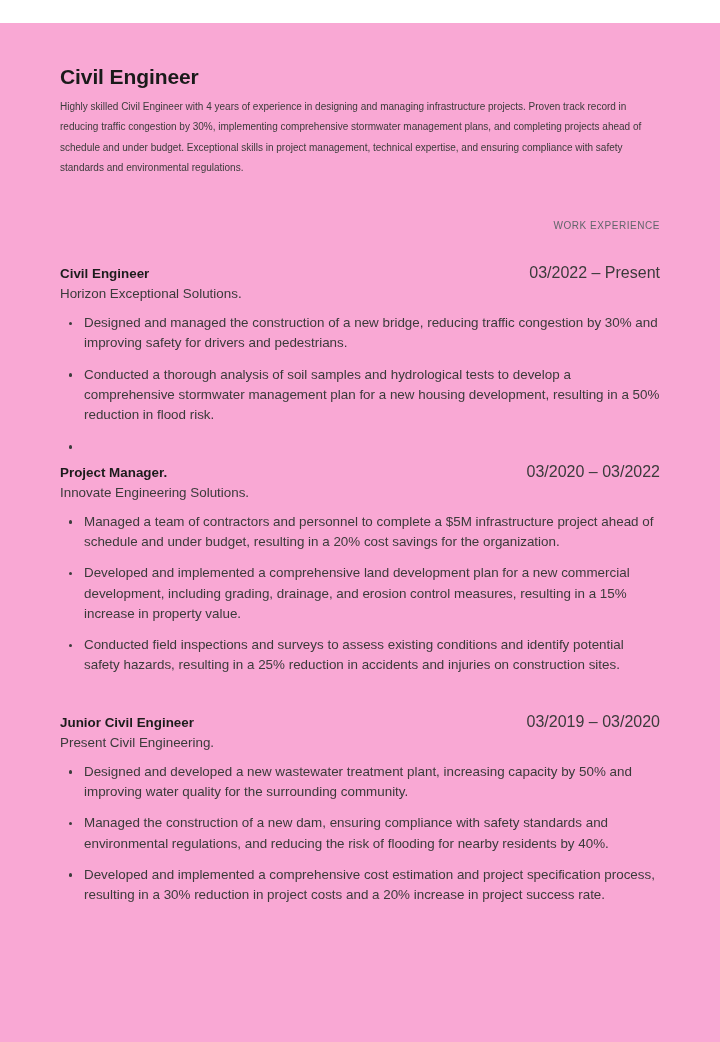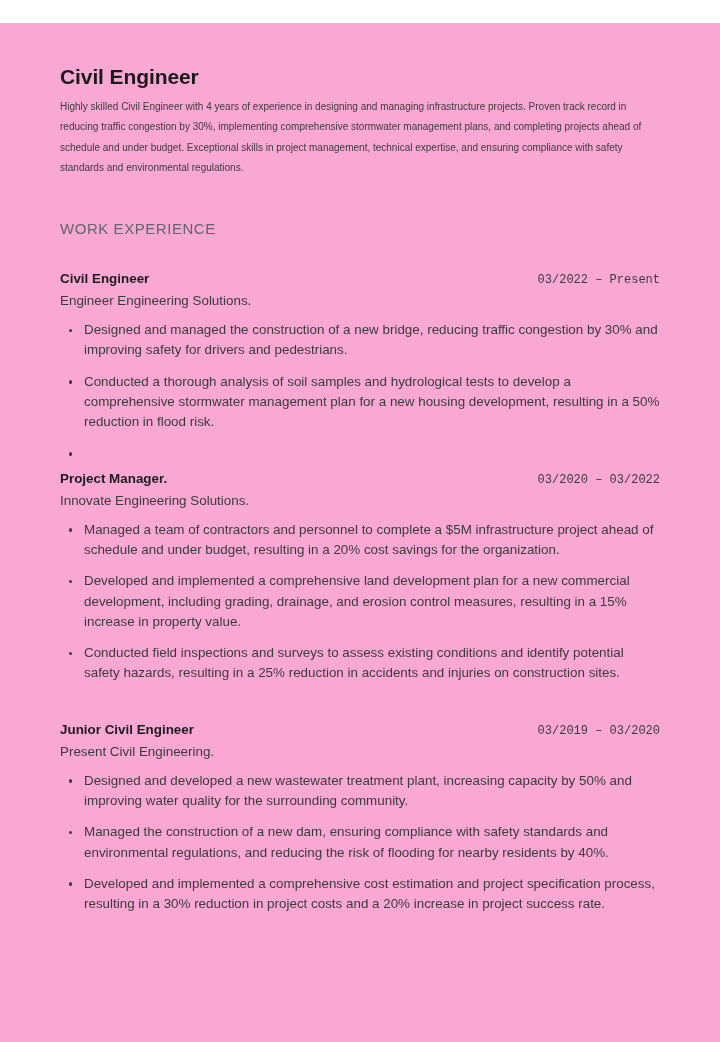--- a/index.html
+++ b/index.html
@@ -37,26 +37,27 @@
   .summary {
     font-size: 10px;
     line-height: 20.3px;
     color: #3b3b3b;
     margin: 0;
     max-width: 600px;
     font-weight: normal;
   }
 
   .section-header {
-    font-size: 15px;
+    font-size: 10px;
     letter-spacing: 0.55px;
     color: #62656b;
     text-transform: uppercase;
     font-weight: normal;
     margin: 0;
+    text-align: right;
   }
 
   .section-work {
     margin-top: 42px;
   }
 
   .entries {
     margin-top: 32px;
   }
 
@@ -72,26 +73,25 @@
   }
 
   .entry-role {
     font-size: 13.4px;
     font-weight: bold;
     color: #1c1c1c;
     line-height: 19px;
   }
 
   .entry-dates {
-    font-size: 12px;
+    font-size: 16px;
     color: #3b3b3b;
     line-height: 19px;
     white-space: nowrap;
     font-weight: normal;
-    font-family: Liberation Mono, monospace;
   }
 
   .entry-company {
     font-size: 13.4px;
     color: #3b3b3b;
     line-height: 20px;
     margin-top: 1px;
     font-weight: normal;
   }
 
@@ -140,21 +140,21 @@
   <div class="section-work">
     <h2 class="section-header">WORK EXPERIENCE</h2>
 
     <div class="entries">
 
       <div class="entry">
         <div class="entry-head">
           <span class="entry-role">Civil Engineer</span>
           <span class="entry-dates">03/2022 – Present</span>
         </div>
-        <div class="entry-company">Engineer Engineering Solutions.</div>
+        <div class="entry-company">Horizon Exceptional Solutions.</div>
         <ul class="bullets">
           <li>
             <span class="dot"></span>
             <span>Designed and managed the construction of a new bridge, reducing traffic congestion by 30% and improving safety for drivers and pedestrians.</span>
           </li>
           <li>
             <span class="dot"></span>
             <span>Conducted a thorough analysis of soil samples and hydrological tests to develop a comprehensive stormwater management plan for a new housing development, resulting in a 50% reduction in flood risk.</span>
           </li>
           <li>

